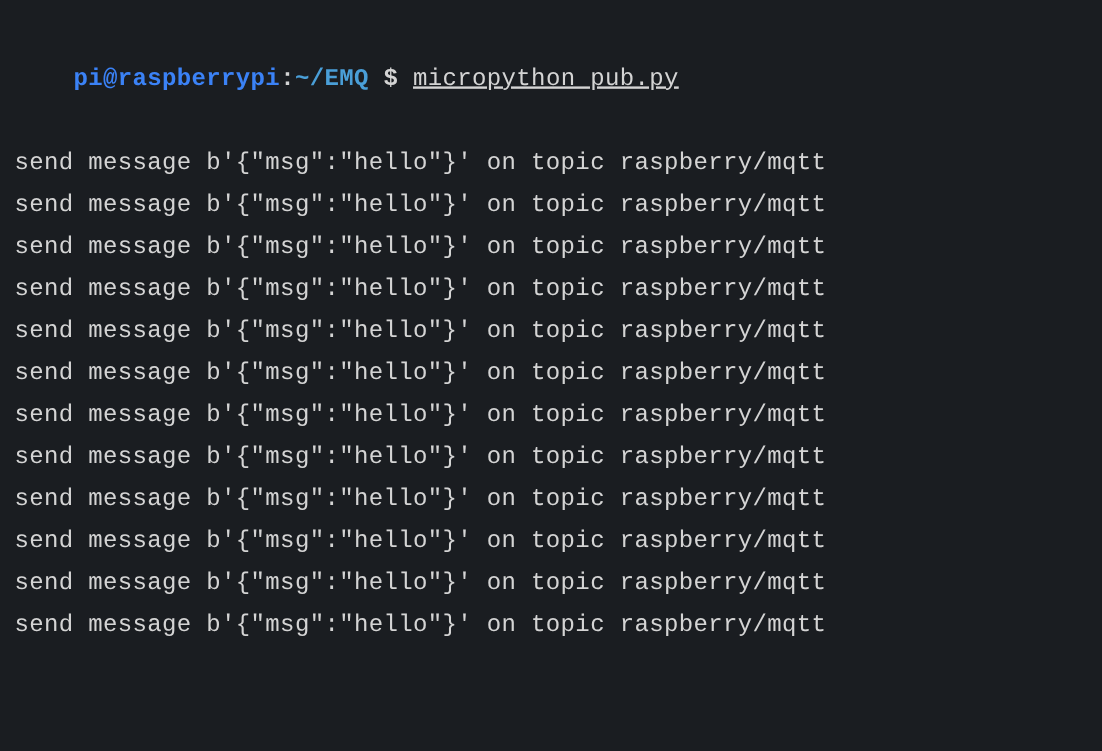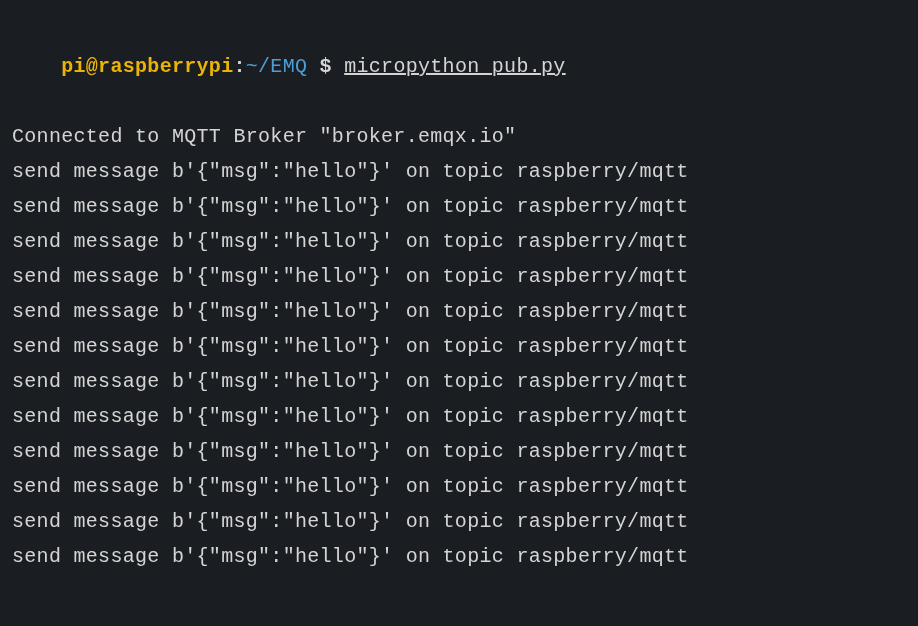--- a/index.html
+++ b/index.html
@@ -17,30 +17,30 @@
       width: 918px;
       height: 626px;
       overflow: hidden;
       font-weight: 500;
       letter-spacing: 0.3px;
     }
     .prompt-line {
       white-space: pre;
     }
     .user-host {
-      color: #eab308;
+      color: #3b82f6;
       font-weight: bold;
     }
     .colon {
       color: #d4d4d4;
       font-weight: bold;
     }
     .path {
       color: #4a9fd8;
-      font-weight: normal;
+      font-weight: bold;
     }
     .dollar {
       color: #d4d4d4;
       font-weight: bold;
     }
     .command {
       color: #d4d4d4;
       text-decoration: underline;
     }
     .output-line {
@@ -48,21 +48,20 @@
       white-space: pre;
     }
   </style>
 </head>
 <body>
 
 <div class="terminal">
   <div class="prompt-line">
     <span class="user-host">pi@raspberrypi</span><span class="colon">:</span><span class="path">~/EMQ</span><span class="dollar"> $ </span><span class="command">micropython pub.py</span>
   </div>
-  <div class="output-line">Connected to MQTT Broker "broker.emqx.io"</div>
   <div id="message-lines">
       <div class="output-line">send message b'{"msg":"hello"}' on topic raspberry/mqtt</div>
       <div class="output-line">send message b'{"msg":"hello"}' on topic raspberry/mqtt</div>
       <div class="output-line">send message b'{"msg":"hello"}' on topic raspberry/mqtt</div>
       <div class="output-line">send message b'{"msg":"hello"}' on topic raspberry/mqtt</div>
       <div class="output-line">send message b'{"msg":"hello"}' on topic raspberry/mqtt</div>
       <div class="output-line">send message b'{"msg":"hello"}' on topic raspberry/mqtt</div>
       <div class="output-line">send message b'{"msg":"hello"}' on topic raspberry/mqtt</div>
       <div class="output-line">send message b'{"msg":"hello"}' on topic raspberry/mqtt</div>
       <div class="output-line">send message b'{"msg":"hello"}' on topic raspberry/mqtt</div>

